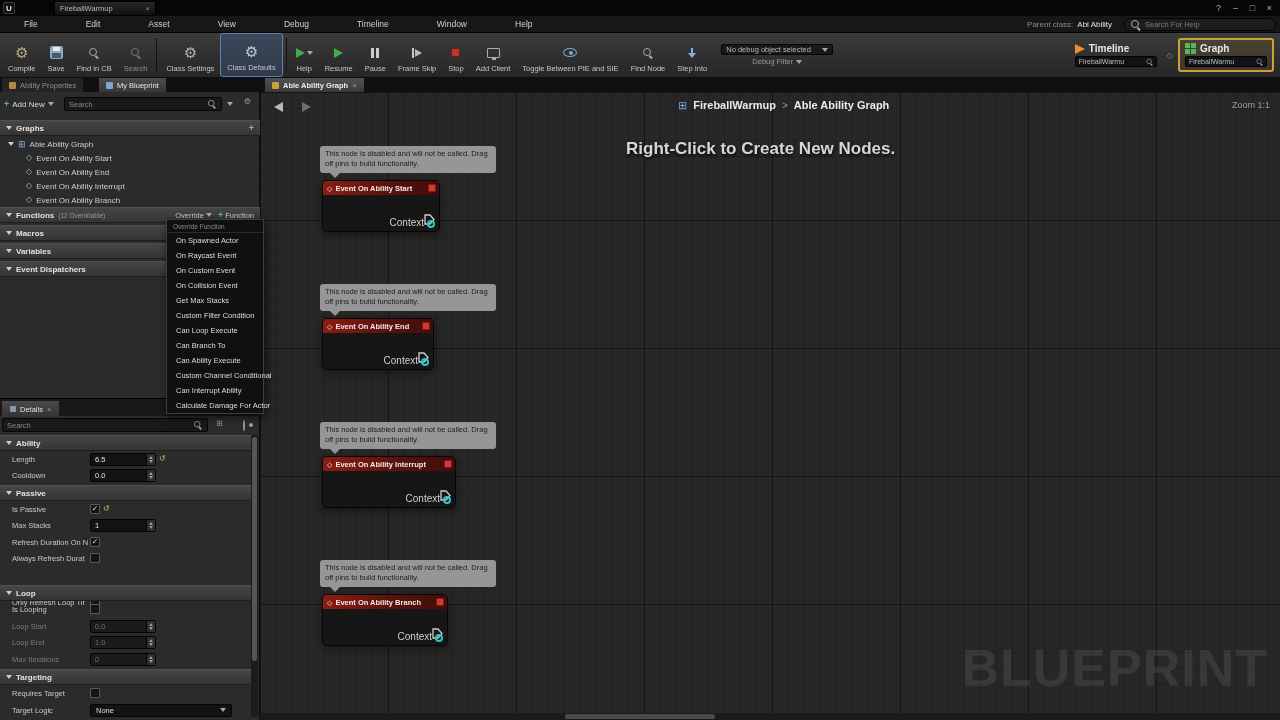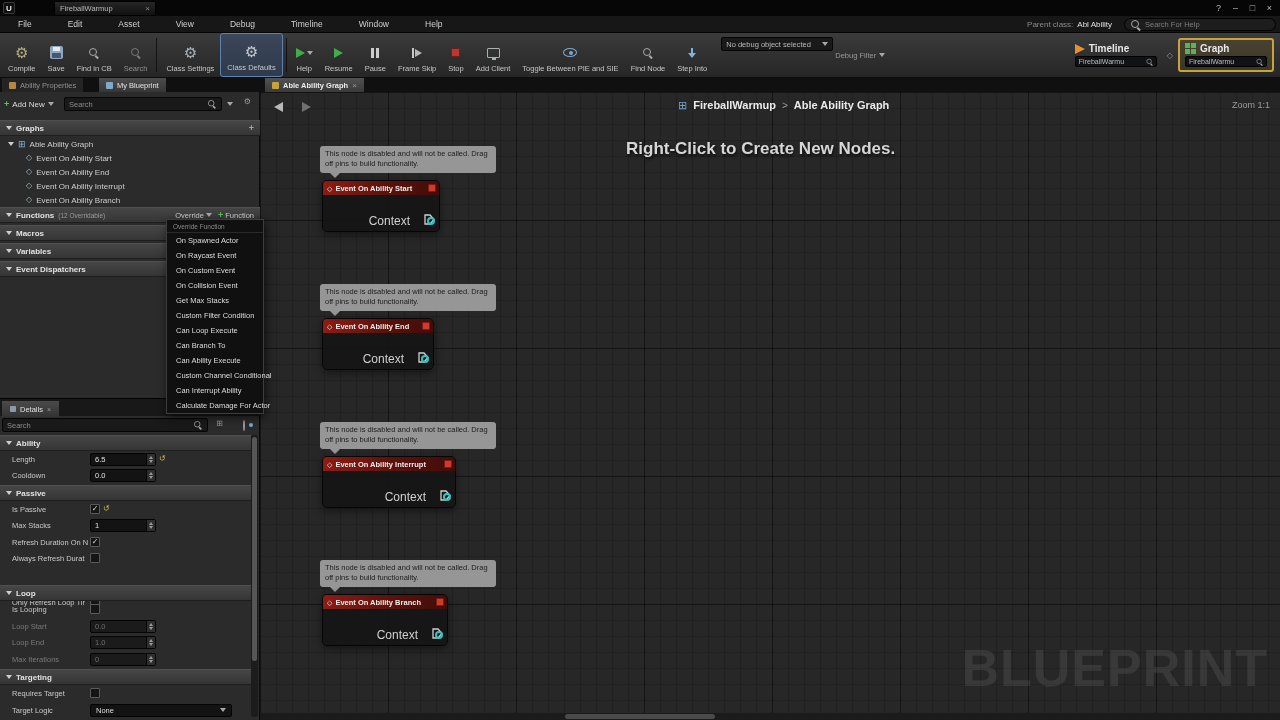--- a/index.html
+++ b/index.html
@@ -10,21 +10,21 @@
   #titlebar{position:absolute;left:0;top:0;width:1280px;height:16px;background:#060606}
   .logo{position:absolute;left:3px;top:2px;width:12px;height:12px;background:#101010;border:1px solid #3a3a3a;border-radius:2px;color:#e8e8e8;font-size:8px;font-weight:bold;display:flex;align-items:center;justify-content:center}
   .ttab{position:absolute;left:54px;top:1px;width:102px;height:15px;background:linear-gradient(#262626,#111);border:1px solid #000;display:flex;align-items:center;gap:4px;padding:0 5px}
   .ttab .t{font-size:7.5px;color:#b8b8b8;flex:1;white-space:nowrap;overflow:hidden}
   .ttab .x{font-size:8px;color:#8a8a8a}
   .winbtns{position:absolute;right:2px;top:0;height:16px;display:flex;align-items:center}
   .winbtn{width:17px;text-align:center;font-size:9px;color:#b5b5b5}
 
   
   #menubar{position:absolute;left:0;top:16px;width:1280px;height:17px;background:#171717;border-bottom:1px solid #050505;display:flex;align-items:center}
-  .mitem{padding:0 18px;height:100%;display:flex;align-items:center;font-size:8.5px;color:#cfcfcf}
+  .mitem{padding:0 24px;height:100%;display:flex;align-items:center;font-size:8.5px;color:#cfcfcf}
   .pclass{position:absolute;right:168px;top:0;height:17px;display:flex;align-items:center;gap:4px;font-size:8px}
   .pclass .pl{color:#8a8a8a}.pclass .pv{color:#e2e2e2}
   .helpsearch{position:absolute;right:4px;top:2px;width:152px;height:13px;background:#1d1d1d;border:1px solid #020202;border-radius:7px;display:flex;align-items:center;gap:4px;padding:0 6px;font-size:7.5px;color:#7d7d7d}
 
   
   #toolbar{position:absolute;left:0;top:33px;width:1280px;height:45px;background:linear-gradient(#3b3b3b,#262626);border-bottom:1px solid #0c0c0c;display:flex;align-items:stretch;padding:0 2px}
   .tb{display:flex;flex-direction:column;align-items:center;justify-content:flex-end;gap:3px;padding:4px 6px}
   .tb .lbl{font-size:7.5px;color:#c6c6c6;white-space:nowrap}
   .tb .ic{height:17px;display:flex;align-items:center;justify-content:center;gap:2px}
   .tb.active{background:rgba(62,98,148,.35);border:1px solid #5d82ad;border-radius:3px}
@@ -45,21 +45,21 @@
   .pbars{display:flex;gap:2px}.pbars i{width:3px;height:10px;background:#cccccc}
   .fskip{display:flex;align-items:center;gap:1px}.fskip .bar{width:2px;height:10px;background:#c8c8c8}
   .stopsq{width:9px;height:9px;background:#b73a31;border:1px solid #6e1f1a}
   .monitor{width:13px;height:10px;border:1px solid #a8b2a8;border-radius:1px;position:relative}
   .monitor::after{content:"";position:absolute;left:4px;bottom:-3px;width:4px;height:2px;background:#a8b2a8}
   .eye{width:14px;height:9px;border:1px solid #7fa8cc;border-radius:50%;position:relative}
   .eye::after{content:"";position:absolute;left:4.5px;top:2px;width:4px;height:4px;border-radius:50%;background:#7fa8cc}
   .stepin{display:flex;flex-direction:column;align-items:center}
   .stepin .stem{width:2px;height:5px;background:#7fb2e0}
   .stepin .caret{border-left-width:4px;border-right-width:4px;border-top:5px solid #7fb2e0}
-  .debugblk{display:flex;justify-content:center;gap:2px;padding:4px 8px}
+  .debugblk{display:flex;flex-direction:column;justify-content:center;gap:2px;padding:16px 8px}
   .debugdd{width:112px;height:14px;background:#191919;border:1px solid #050505;border-radius:2px;font-size:7.5px;color:#b9b9b9;display:flex;align-items:center;gap:3px;padding:0 4px}
   .debugdd .caret{margin-left:auto}
   .dbf{font-size:7.5px;color:#9a9a9a;display:flex;align-items:center;justify-content:center;gap:3px}
   .rgrp{margin-left:auto;display:flex;align-items:center;gap:5px;padding-right:4px}
   .modebtn{display:flex;flex-direction:column;gap:2px;padding:3px 5px;border-radius:3px}
   .modebtn .top{display:flex;align-items:center;gap:4px}
   .modebtn .mlabel{font-size:10px;font-weight:bold;color:#e8e8e8}
   .modebtn.sel{border:2px solid #c9a23b;background:rgba(120,95,30,.25)}
   .mini{width:82px;height:11px;background:#101215;border:1px solid #000;border-radius:2px;display:flex;align-items:center;padding:0 3px;font-size:7px;color:#bdbdbd}
   .mini .mag{margin-left:auto;transform:scale(.65);transform-origin:right center}
@@ -137,21 +137,21 @@
   .hsb{position:absolute;left:0;bottom:0;width:1020px;height:7px;background:#1b1b1b}
   .hsb .thumb{position:absolute;left:305px;width:150px;top:1px;bottom:1px;background:#4a4a4a;border-radius:3px}
   .bub{position:absolute;width:176px;min-height:26px;background:rgba(160,160,160,.92);border-radius:3px;padding:3px 5px 4px;font-size:7.5px;line-height:1.32;color:#202020}
   .bub::after{content:"";position:absolute;left:10px;bottom:-5px;width:0;height:0;border-left:5px solid transparent;border-right:5px solid transparent;border-top:5px solid rgba(160,160,160,.92)}
   .bnode{position:absolute;height:52px;background:rgba(20,20,20,.88);border:1px solid #060606;border-radius:5px;box-shadow:0 3px 8px rgba(0,0,0,.45)}
   .bnode .hd{height:14px;background:linear-gradient(90deg,#8c1d15,#5a120c 55%,#410d09);border-radius:4px 4px 0 0;display:flex;align-items:center;gap:3px;padding:0 16px 0 4px;position:relative}
   .bnode .hd .dic{color:#f2d8d4;font-size:7px;line-height:1}
   .bnode .hd .t{font-size:7.5px;font-weight:bold;color:#f3e9e7;white-space:nowrap}
   .rbox{position:absolute;right:3px;top:3px;width:8px;height:8px;background:#cf3a2c;border:1px solid #7c1c14;border-radius:1px}
   .execpin{position:absolute;right:4px;top:19px;width:11px;height:11px}
-  .ctx{position:absolute;right:4px;bottom:5px;display:flex;align-items:center;gap:17px;font-size:12px;color:#d0d0d0}
+  .ctx{position:absolute;right:4px;bottom:5px;display:flex;align-items:flex-end;gap:3px;font-size:10px;color:#d0d0d0}
   .pincirc{width:8px;height:8px;border:2px solid #2fc6c6;border-radius:50%;flex:none}
 </style>
 </head>
 <body>
 
 <div id="app">
 
   <div id="titlebar">
     <div class="logo">U</div>
     <div class="ttab">

